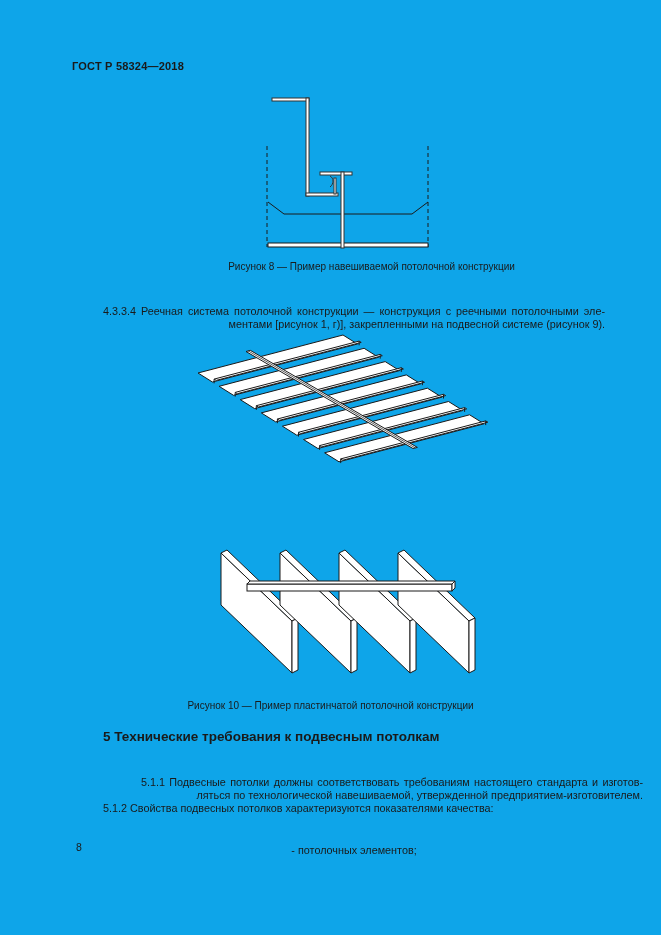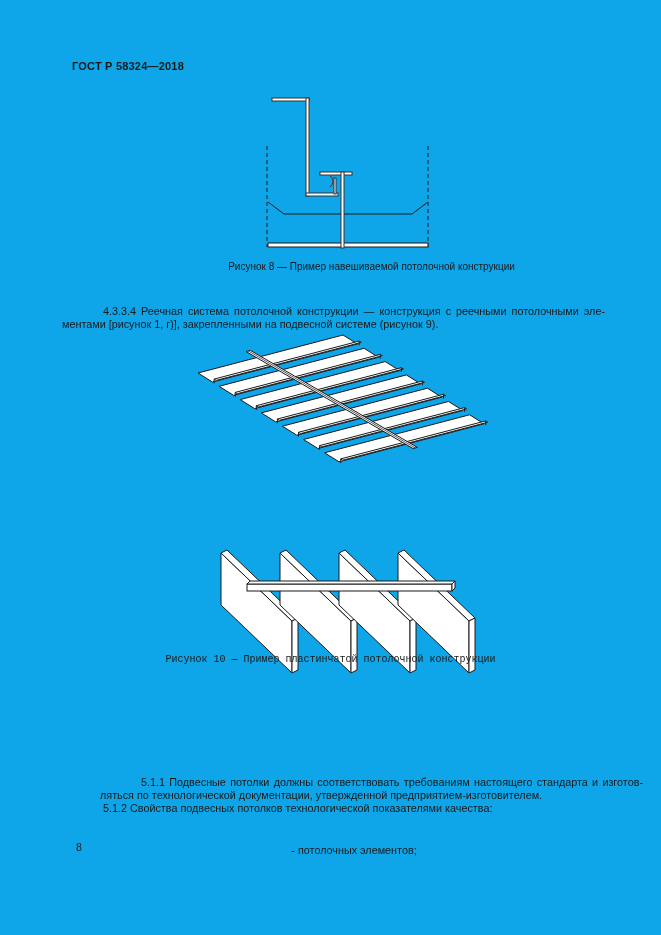--- a/index.html
+++ b/index.html
@@ -18,32 +18,32 @@
   .fig{position:absolute;}
   .fig8{left:260px;top:92px;}
   .fig9{left:175px;top:333px;}
   .fig10{left:195px;top:548px;}
   .caption{
     position:absolute;left:0;width:661px;
     text-align:center;font-size:10px;color:#1a1a1a;
   }
   .cap8{top:261px;padding-left:41px;}
   .cap9{top:481px;}
-  .cap10{top:654px;font-family:Liberation Mono, monospace;}
+  .cap10{top:700px;}
   .para{
     position:absolute;left:62px;width:543px;
     font-size:10.8px;line-height:13.2px;
   }
   .p4334{top:289px;margin-top:16px;}
   .p4335{top:509px;}
   .p511{top:776px;margin-left:38px;}
   .p512{top:802px;}
   .bullet1{top:844px;text-align:center;}
   .jline{text-align:justify;text-align-last:justify;}
-  .lline{text-align:left;}
+  .lline{text-align:right;}
   .ind{padding-left:41px;box-sizing:border-box;}
   .h5{
     position:absolute;left:103px;top:729px;
     font-size:13.5px;font-weight:bold;
   }
   .h51{
     position:absolute;left:103px;top:756px;
     font-size:11px;font-weight:bold;
   }
   .pagenum{
@@ -123,25 +123,26 @@
       <polygon points="274,73 280,70 280,122 274,125"></polygon>
     </g>
     <g stroke="#1a1a1a" fill="#ffffff" stroke-width="1">
       <rect x="52" y="36" width="205" height="7"></rect>
       <polygon points="52,36 257,36 260,33 55,33"></polygon>
       <polygon points="257,36 260,33 260,40 257,43"></polygon>
     </g>
   </svg>
   <div class="caption cap10">Рисунок 10 — Пример пластинчатой потолочной конструкции</div>
 
+  <div class="h5">5 Технические требования к подвесным потолкам</div>
 
   <div class="para p511">
     <div class="jline ind">5.1.1 Подвесные потолки должны соответствовать требованиям настоящего стандарта и изготов-</div>
-    <div class="lline">ляться по технологической документации, утвержденной предприятием-изготовителем.</div>
+    <div class="lline">ляться по технологической навешиваемой, утвержденной предприятием-изготовителем.</div>
   </div>
 
-  <div class="para p512 ind">5.1.2 Свойства подвесных потолков технологической показателями качества:</div>
+  <div class="para p512 ind">5.1.2 Свойства подвесных потолков характеризуются показателями качества:</div>
 
   <div class="para bullet1 ind">- потолочных элементов;</div>
 
   <div class="pagenum">8</div>
 
 </div>
 
 </body></html>

